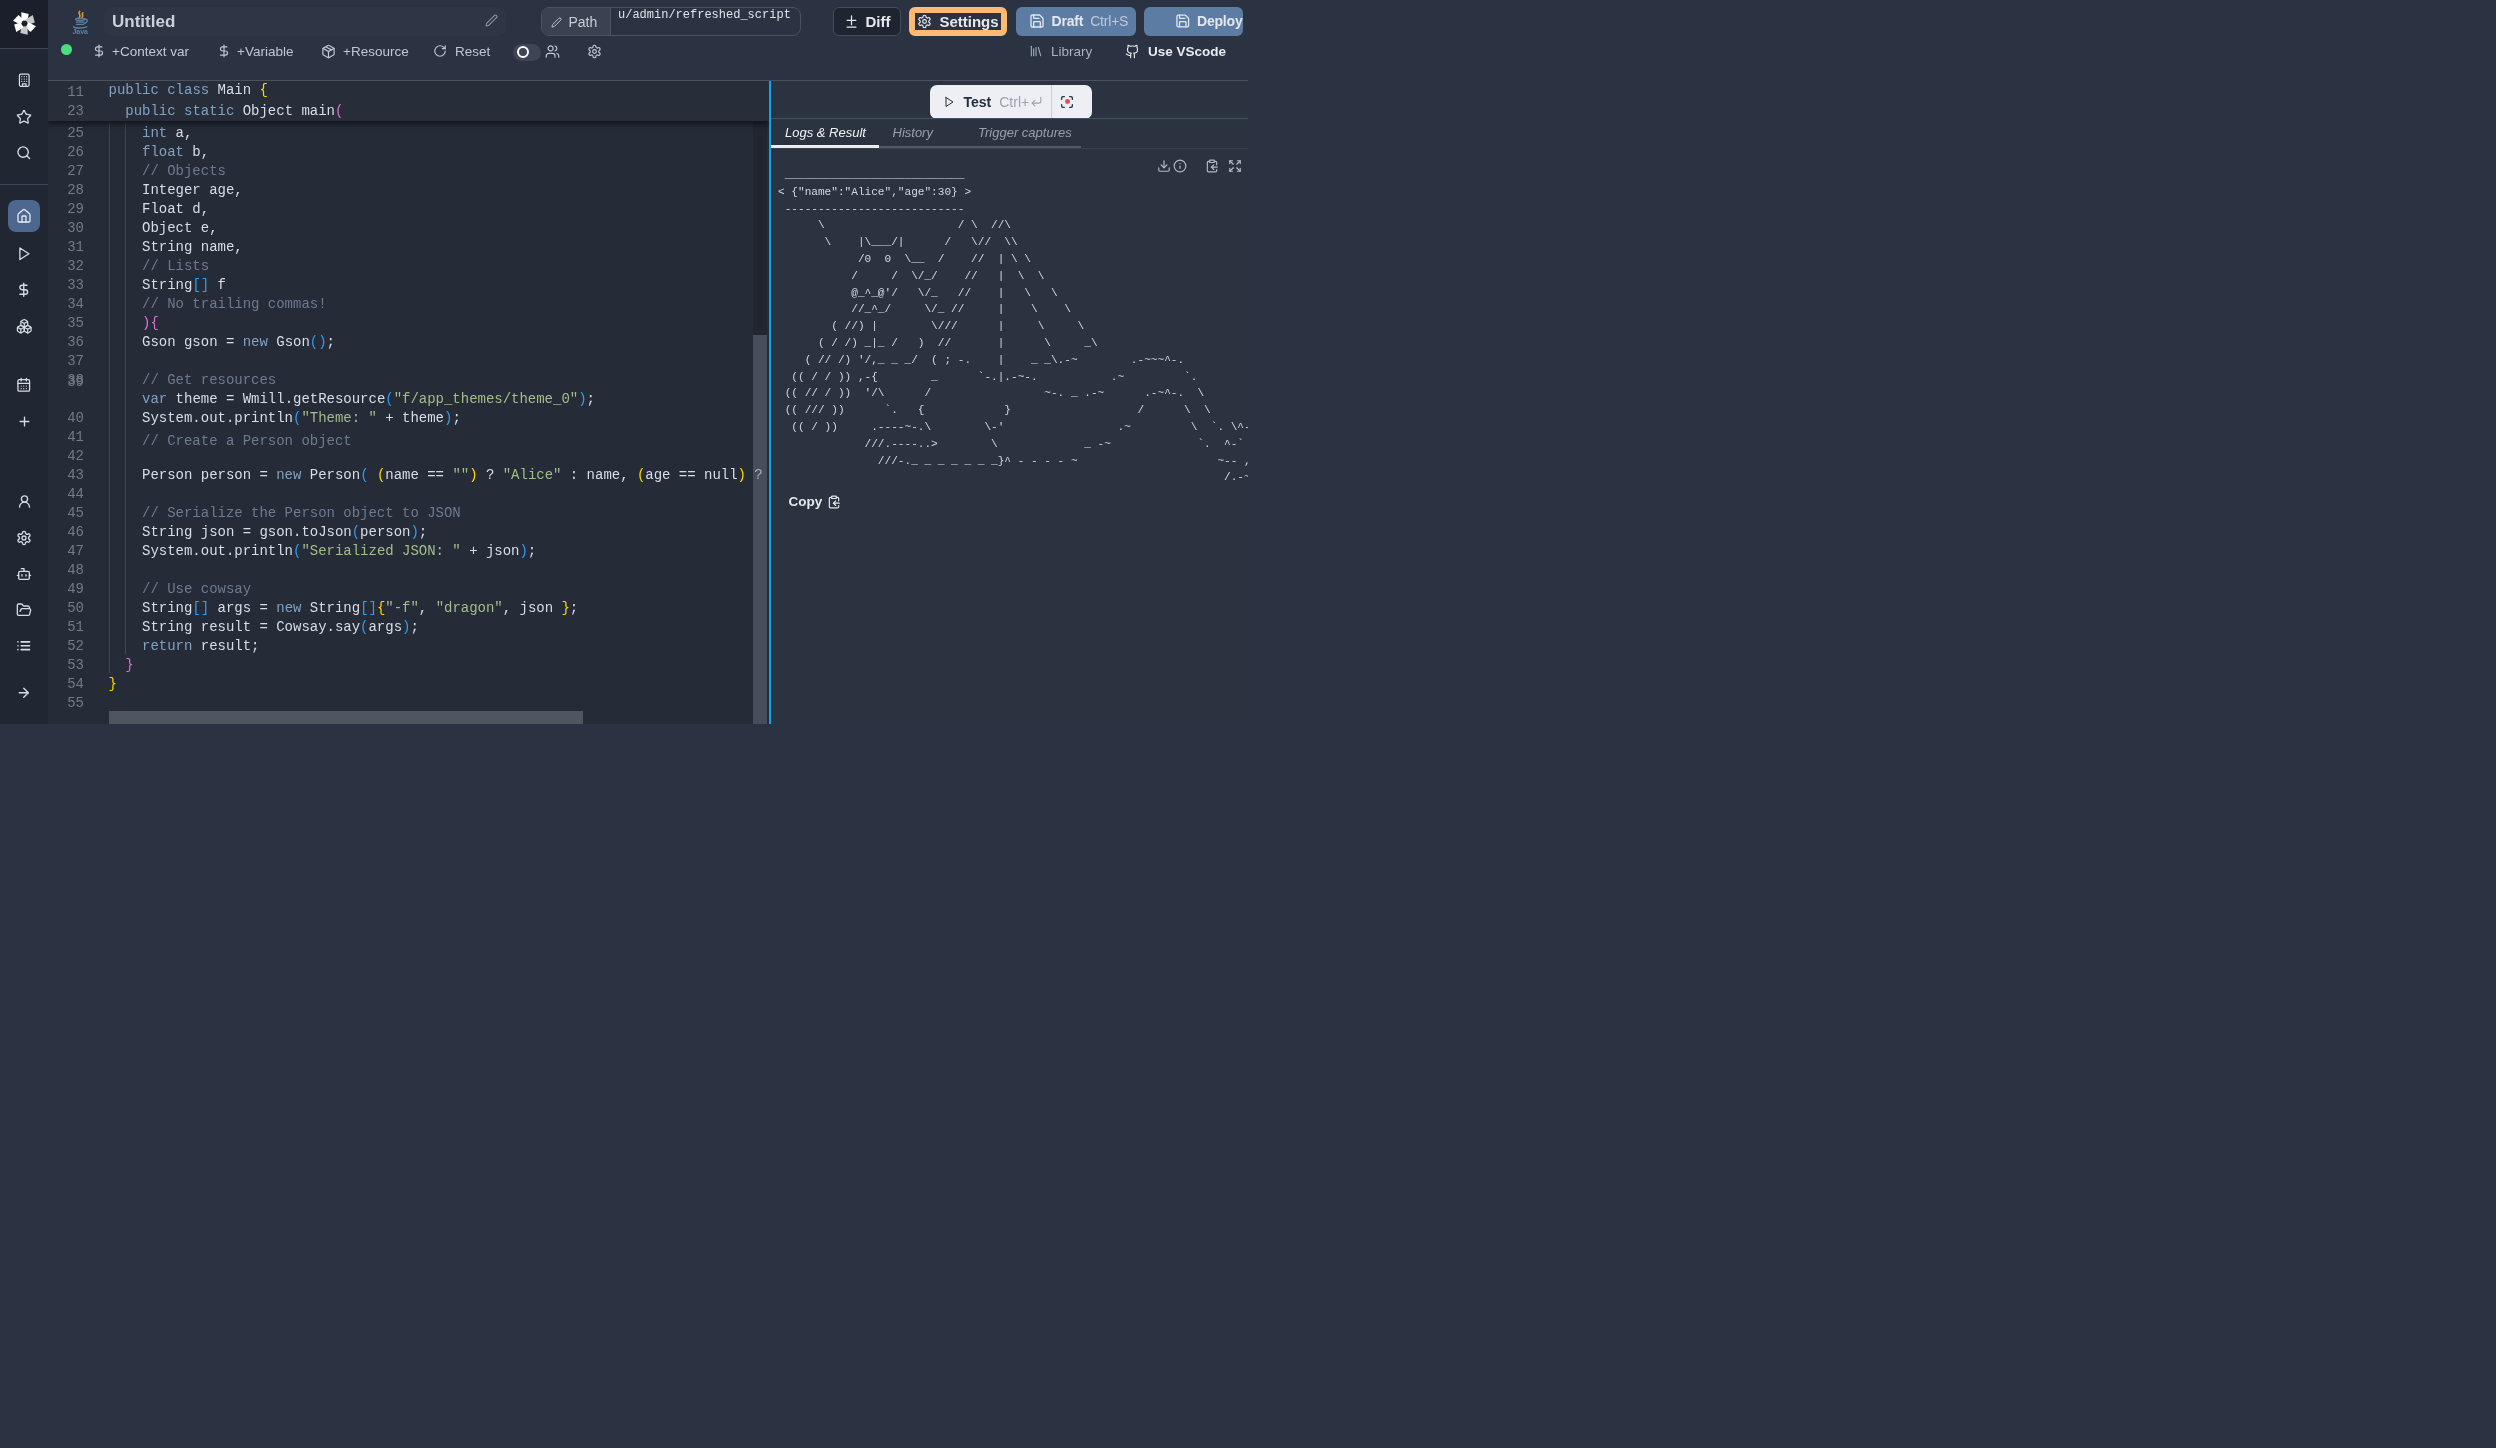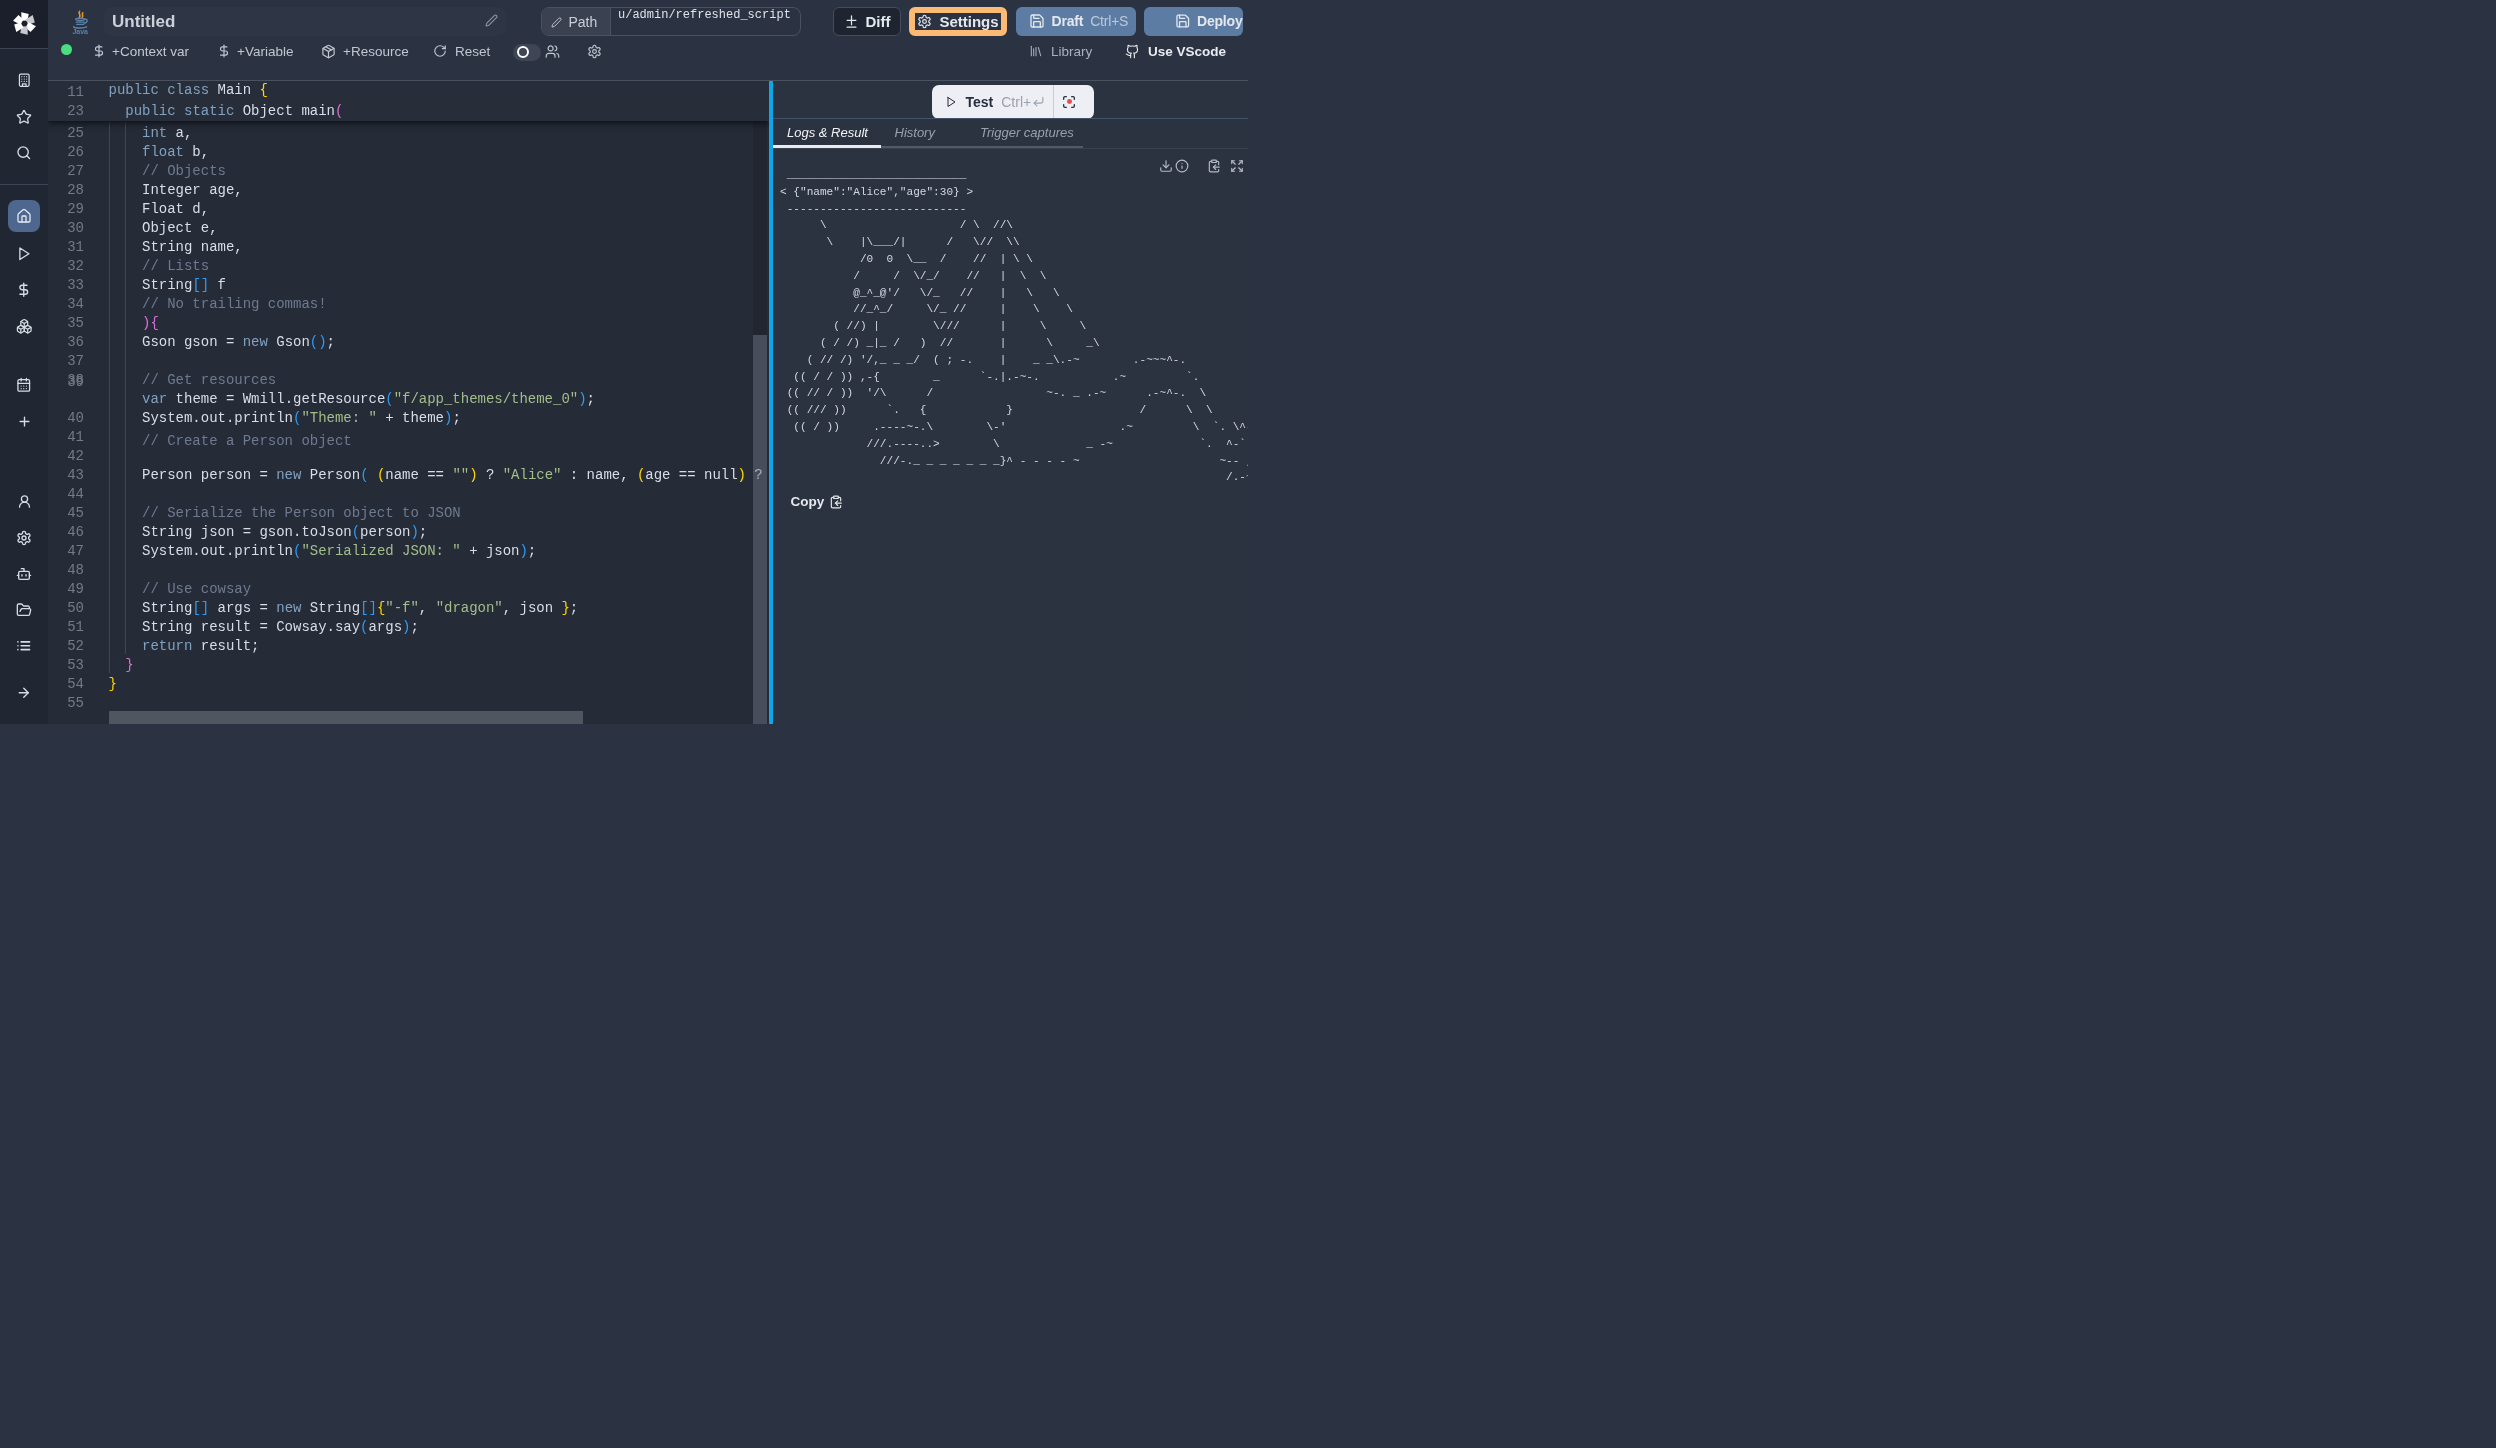--- a/index.html
+++ b/index.html
@@ -44,21 +44,21 @@
 .k{color:#81a1c1}.w{color:#d8dee9}.c{color:#6d7a90}.s{color:#a3be8c}.y{color:#ffd700}.p{color:#da70d6}.b{color:#2d9cf2}
 #guide1 { position:absolute; left:60.5px; top:41.5px; width:1px; height:551px; background:rgba(118,122,128,0.35); }
 #guide2 { position:absolute; left:77.2px; top:41.5px; width:1px; height:532px; background:rgba(118,122,128,0.35); }
 #sticky { position:absolute; left:0; top:0; width:720.5px; height:40px; background:#272d39;
   box-shadow:0 3px 6px rgba(5,8,14,0.65); }
 #hscroll { position:absolute; left:61px; top:630px; width:473.5px; height:13.5px; background:#50565f; }
 #vtrack { position:absolute; left:705px; top:0; width:14px; height:643.5px; background:rgba(0,0,0,0.10); }
 #vscroll { position:absolute; left:705px; top:254px; width:14px; height:389.5px; background:rgba(130,138,153,0.40); }
 
 #rpanel { position:absolute; left:768.5px; top:80.5px; width:479.5px; height:643.5px; background:#2c3340;
-  border-left:4px solid #0ea5e9; overflow:hidden; }
+  border-left:2px solid #0ea5e9; overflow:hidden; }
 #testbtn { position:absolute; left:159px; top:4.5px; width:162.5px; height:33.5px; background:#edeff4;
   border-radius:7px; display:flex; align-items:center; color:#252e3e; }
 #testbtn .divi { width:1px; height:33.5px; background:#c9cdd6; margin-left:8px; }
 #tabrow { position:absolute; left:0; top:37.5px; width:479.5px; height:30px; border-top:1.5px solid #42526b; }
 .tab { position:absolute; top:0; height:27.5px; line-height:27.5px; font-size:13px;font-style:italic; }
 #tabunder { position:absolute; left:108.5px; top:65px; width:201.5px; height:2.5px; background:#515a68; }
 #tabactive { position:absolute; left:0; top:64.5px; width:108.5px; height:3px; background:#e8ebf0; }
 #tabborder { position:absolute; left:0; top:67.5px; width:479.5px; height:1px; background:#39404e; }
 .licon { position:absolute; color:#b3bac5; }
 #art { position:absolute; left:7.5px; top:86.5px; font-family:"Liberation Mono",monospace;

